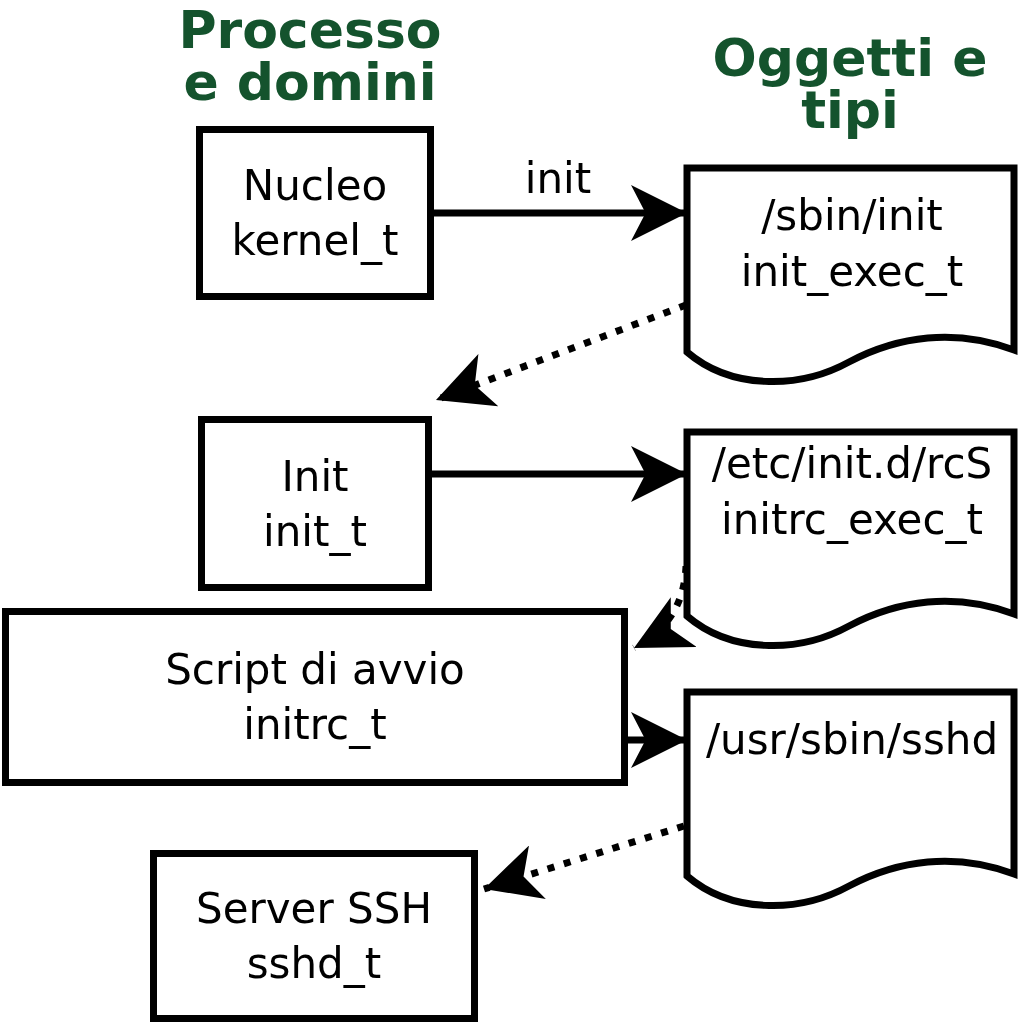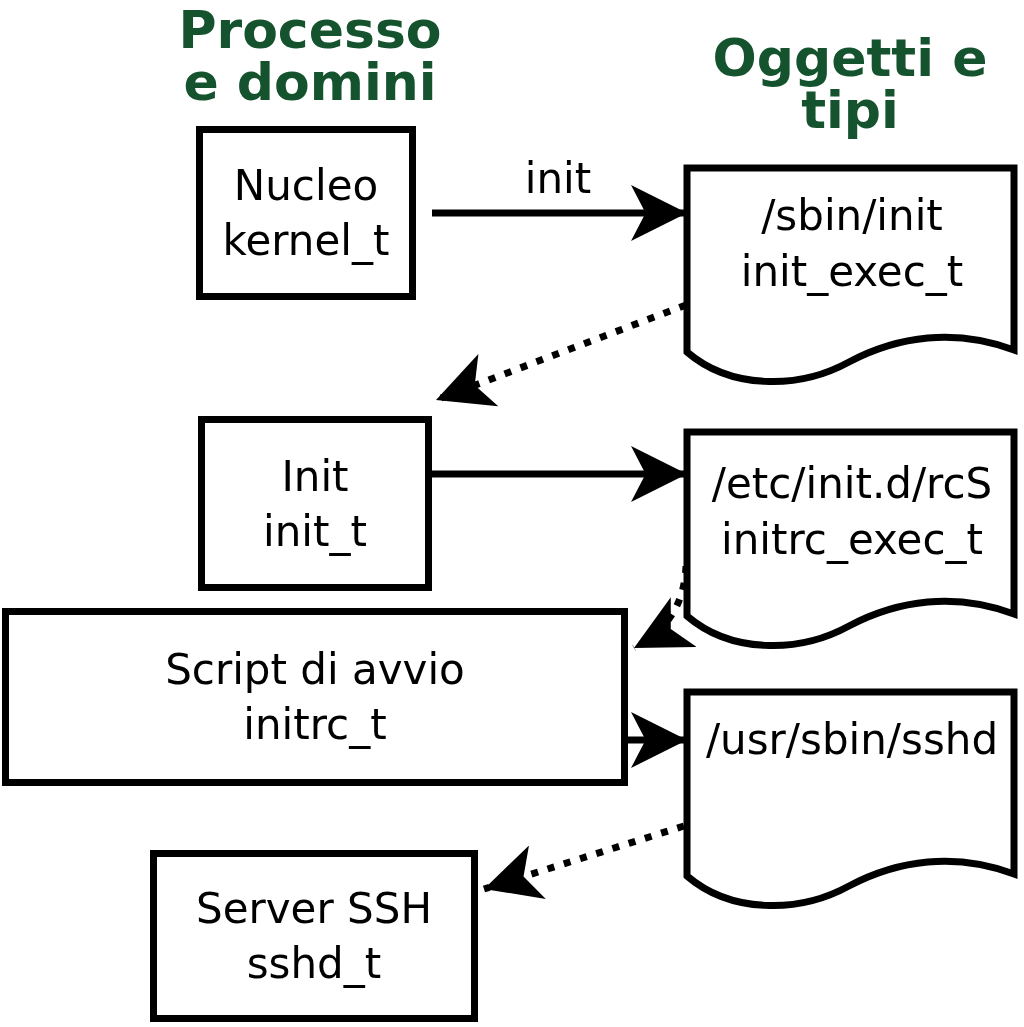--- a/index.html
+++ b/index.html
@@ -72,21 +72,21 @@
 
   <div class="col-header" style="left:150px; top:4px; width:320px;">
     <div>Processo</div>
     <div>e domini</div>
   </div>
   <div class="col-header" style="left:690px; top:4px; width:320px;margin-top:28px;">
     <div>Oggetti e</div>
     <div>tipi</div>
   </div>
 
-  <div class="proc-box" style="left:196px; top:126px; width:220px; height:174px;">
+  <div class="proc-box" style="left:196px; top:126px; width:238px; height:174px;">
     <div>Nucleo</div>
     <div>kernel_t</div>
   </div>
 
   <div class="proc-box" style="left:198px; top:368px; width:234px; height:175px;margin-top:48px;">
     <div>Init</div>
     <div>init_t</div>
   </div>
 
   <div class="proc-box" style="left:2px; top:608px; width:626px; height:178px;">
@@ -118,21 +118,21 @@
     <path d="M 686 566 Q 684 622 634 648" fill="none" stroke="#000000" stroke-width="7" stroke-dasharray="7 10" marker-end="url(#arrowhead)"></path>
     <line x1="684" y1="826" x2="484" y2="889" stroke="#000000" stroke-width="7" stroke-dasharray="7 10" marker-end="url(#arrowhead)"></line>
   </svg>
 
   <div class="edge-label" style="left:458px; top:156px; width:200px;">init</div>
 
   <div class="doc-text" style="left:687px; top:188px; width:330px; height:120px;">
     <div>/sbin/init</div>
     <div>init_exec_t</div>
   </div>
-  <div class="doc-text" style="left:687px; top:456px; width:330px; height:120px;align-items:center;">
+  <div class="doc-text" style="left:687px; top:436px; width:330px; height:120px;align-items:center;">
     <div>/etc/init.d/rcS</div>
     <div>initrc_exec_t</div>
   </div>
   <div class="doc-text" style="left:687px; top:712px; width:330px; height:120px;">
     <div>/usr/sbin/sshd</div>
   </div>
 
 </div>
 
 </body></html>

